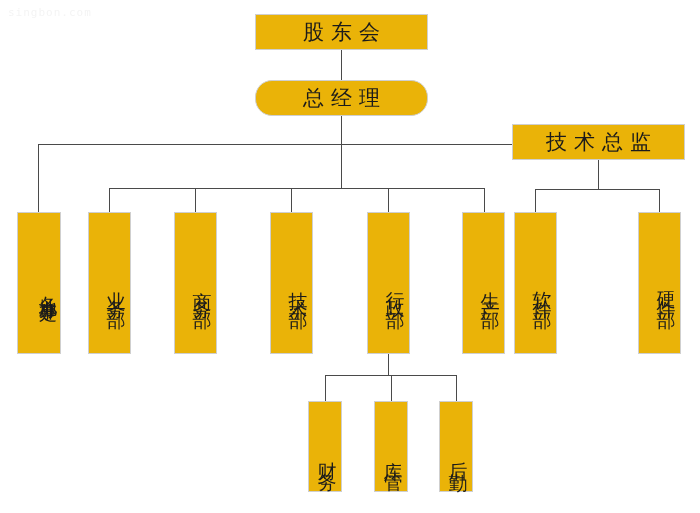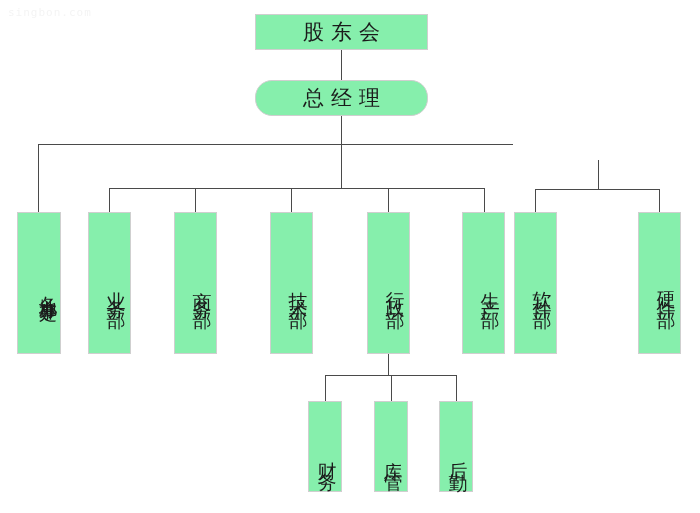--- a/index.html
+++ b/index.html
@@ -18,21 +18,21 @@
     font-size:11px;letter-spacing:1px;
     color:#f4f4f4;
     user-select:none;
   }
 
   
   .node{
     position:absolute;
     box-sizing:border-box;
     border:1px solid #cfcfcf;
-    background:#86efac;
+    background:#eab308;
     display:flex;
     align-items:center;
     justify-content:center;
     color:#1b1b1b;
   }
   
   .node.horiz{
     font-size:21px;
     letter-spacing:7px;
     text-indent:7px;
@@ -96,20 +96,21 @@
   <div class="ln v" style="left:388px;top:353px;height:22px;"></div>
   <div class="ln h" style="left:325px;top:375px;width:131px;"></div>
   <div class="ln v" style="left:325px;top:375px;height:26px;"></div>
   <div class="ln v" style="left:391px;top:375px;height:26px;"></div>
   <div class="ln v" style="left:456px;top:375px;height:26px;"></div>
 
   <div class="node horiz" style="left:255px;top:14px;width:173px;height:36px;">股东会</div>
 
   <div class="node horiz" style="left:255px;top:80px;width:173px;height:36px;border-radius:17px;">总经理</div>
 
+  <div class="node horiz" style="left:512px;top:124px;width:173px;height:36px;">技术总监</div>
 
   <div class="node vert tight" style="left:17px;top:212px;width:44px;height:142px;">各地办事处</div>
 
   <div class="node vert" style="left:88px;top:212px;width:43px;height:142px;">业务部</div>
 
   <div class="node vert" style="left:174px;top:212px;width:43px;height:142px;">商务部</div>
 
   <div class="node vert" style="left:270px;top:212px;width:43px;height:142px;">技术部</div>
 
   <div class="node vert" style="left:367px;top:212px;width:43px;height:142px;">行政部</div>

